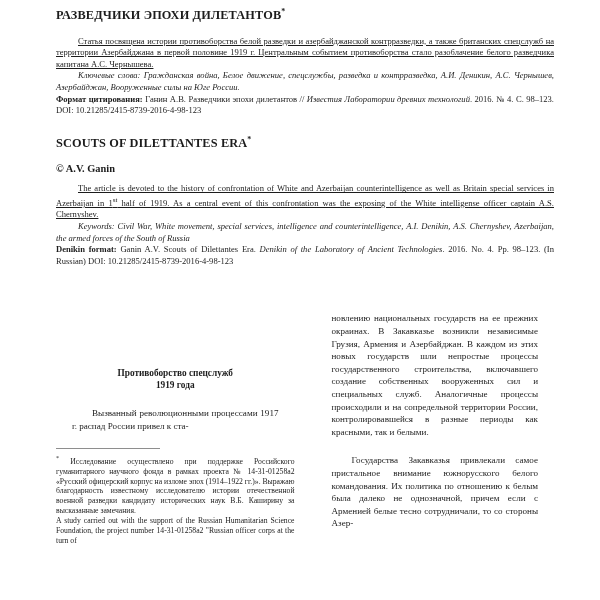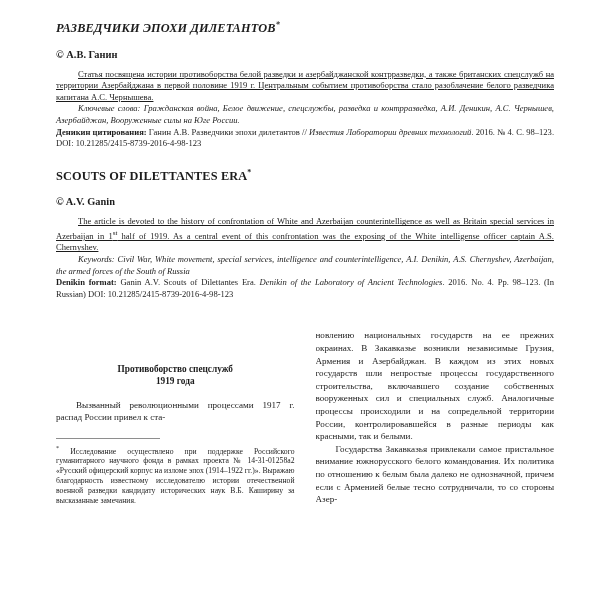--- a/index.html
+++ b/index.html
@@ -18,23 +18,22 @@
     position: relative;
     width: 600px;
     height: 600px;
     box-sizing: border-box;
     padding: 6px 46px 0 56px;
   }
   .title-ru {
     font-weight: bold;
     font-size: 12.3px;
     letter-spacing: 0.15px;
-    margin: 15px 0 13px 0;
+    margin: 2px 0 13px 0;
     line-height: 1.1;
-    font-style: italic;
   }
   .title-en {
     font-weight: bold;
     font-size: 12.3px;
     letter-spacing: 0.15px;
     margin: 0 0 13px 0;
     line-height: 1.1;
     font-family: Liberation Serif, serif;
   }
   .sup-star {
@@ -89,21 +88,21 @@
     font-size: 9.3px;
     line-height: 12.2px;
     text-align: center;
     margin: 0 0 11px 0;
   }
   .body-p {
     font-size: 9.1px;
     line-height: 12.6px;
     text-align: justify;
     text-indent: 20px;
-    margin: 0;
+    margin: 16px;
   }
   .body-p.cont { text-indent: 0; }
   .fn-rule {
     width: 104px;
     height: 0;
     border-top: 0.8px solid #8e8e8e;
     margin: 14px 0 4px 0;
   }
   .footnote {
     font-size: 7.7px;
@@ -120,27 +119,26 @@
     overflow: hidden;
   }
 </style>
 </head>
 <body>
 
 <div class="page">
 
   <h1 class="title-ru"><span>РАЗВЕДЧИКИ ЭПОХИ ДИЛЕТАНТОВ</span><span class="sup-star">*</span></h1>
 
-  <div class="author">© А.В. Ганин</div>
 
   <p class="abstract">Статья посвящена истории противоборства белой разведки и азербайджанской контрразведки, а также британских спецслужб на территории Азербайджана в первой половине 1919 г. Центральным событием противоборства стало разоблачение белого разведчика капитана А.С. Чернышева.</p>
 
   <p class="kw"><span class="lead">Ключевые слова:</span> <span>Гражданская война, Белое движение, спецслужбы, разведка и контрразведка, А.И. Деникин, А.С. Чернышев, Азербайджан, Вооруженные силы на Юге России.</span></p>
 
-  <p class="cite"><span class="lead">Деникин цитирования:</span> <span>Ганин А.В. Разведчики эпохи дилетантов // </span><span class="ital">Известия Лаборатории древних технологий</span><span>. 2016. № 4. С. 98–123. DOI: 10.21285/2415-8739-2016-4-98-123</span></p>
+  <p class="cite"><span class="lead">Формат цитирования:</span> <span>Ганин А.В. Разведчики эпохи дилетантов // </span><span class="ital">Известия Лаборатории древних технологий</span><span>. 2016. № 4. С. 98–123. DOI: 10.21285/2415-8739-2016-4-98-123</span></p>
 
   <div class="gap-ru-en"></div>
 
   <h1 class="title-en"><span>SCOUTS OF DILETTANTES ERA</span><span class="sup-star">*</span></h1>
 
   <div class="author">© A.V. Ganin</div>
 
   <p class="abstract"><span>The article is devoted to the history of confrontation of White and Azerbaijan counterintelligence as well as Britain special services in Azerbaijan in 1</span><sup>st</sup><span> half of 1919. As a central event of this confrontation was the exposing of the White intelligense officer captain A.S. Chernyshev.</span></p>
 
   <p class="kw"><span class="lead">Keywords:</span> <span>Civil War, White movement, special services, intelligence and counterintelligence, A.I. Denikin, A.S. Chernyshev, Azerbaijan, the armed forces of the South of Russia</span></p>
@@ -152,20 +150,21 @@
   <div class="cols">
 
     <div class="col clip-bottom">
       <div class="sec-head">
         <div>Противоборство спецслужб</div>
         <div>1919 года</div>
       </div>
       <p class="body-p">Вызванный революционными процессами 1917 г. распад России привел к ста-</p>
       <div class="fn-rule"></div>
       <p class="footnote"><span class="fstar">*</span> <span>Исследование осуществлено при поддержке Российского гуманитарного научного фонда в рамках проекта № 14-31-01258а2 «Русский офицерский корпус на изломе эпох (1914–1922 гг.)». Выражаю благодарность известному исследователю истории отечественной военной разведки кандидату исторических наук В.Б. Каширину за высказанные замечания.</span></p>
+      <p class="footnote en">A study carried out with the support of the Russian Humanitarian Science Foundation, the project number 14-31-01258a2 "Russian officer corps at the turn of</p>
     </div>
 
     <div class="col clip-bottom">
       <p class="body-p cont">новлению национальных государств на ее прежних окраинах. В Закавказье возникли независимые Грузия, Армения и Азербайджан. В каждом из этих новых государств шли непростые процессы государственного строительства, включавшего создание собственных вооруженных сил и специальных служб. Аналогичные процессы происходили и на сопредельной территории России, контролировавшейся в разные периоды как красными, так и белыми.</p>
       <p class="body-p">Государства Закавказья привлекали самое пристальное внимание южнорусского белого командования. Их политика по отношению к белым была далеко не однозначной, причем если с Арменией белые тесно сотрудничали, то со стороны Азер-</p>
     </div>
 
   </div>
 </div>
 

